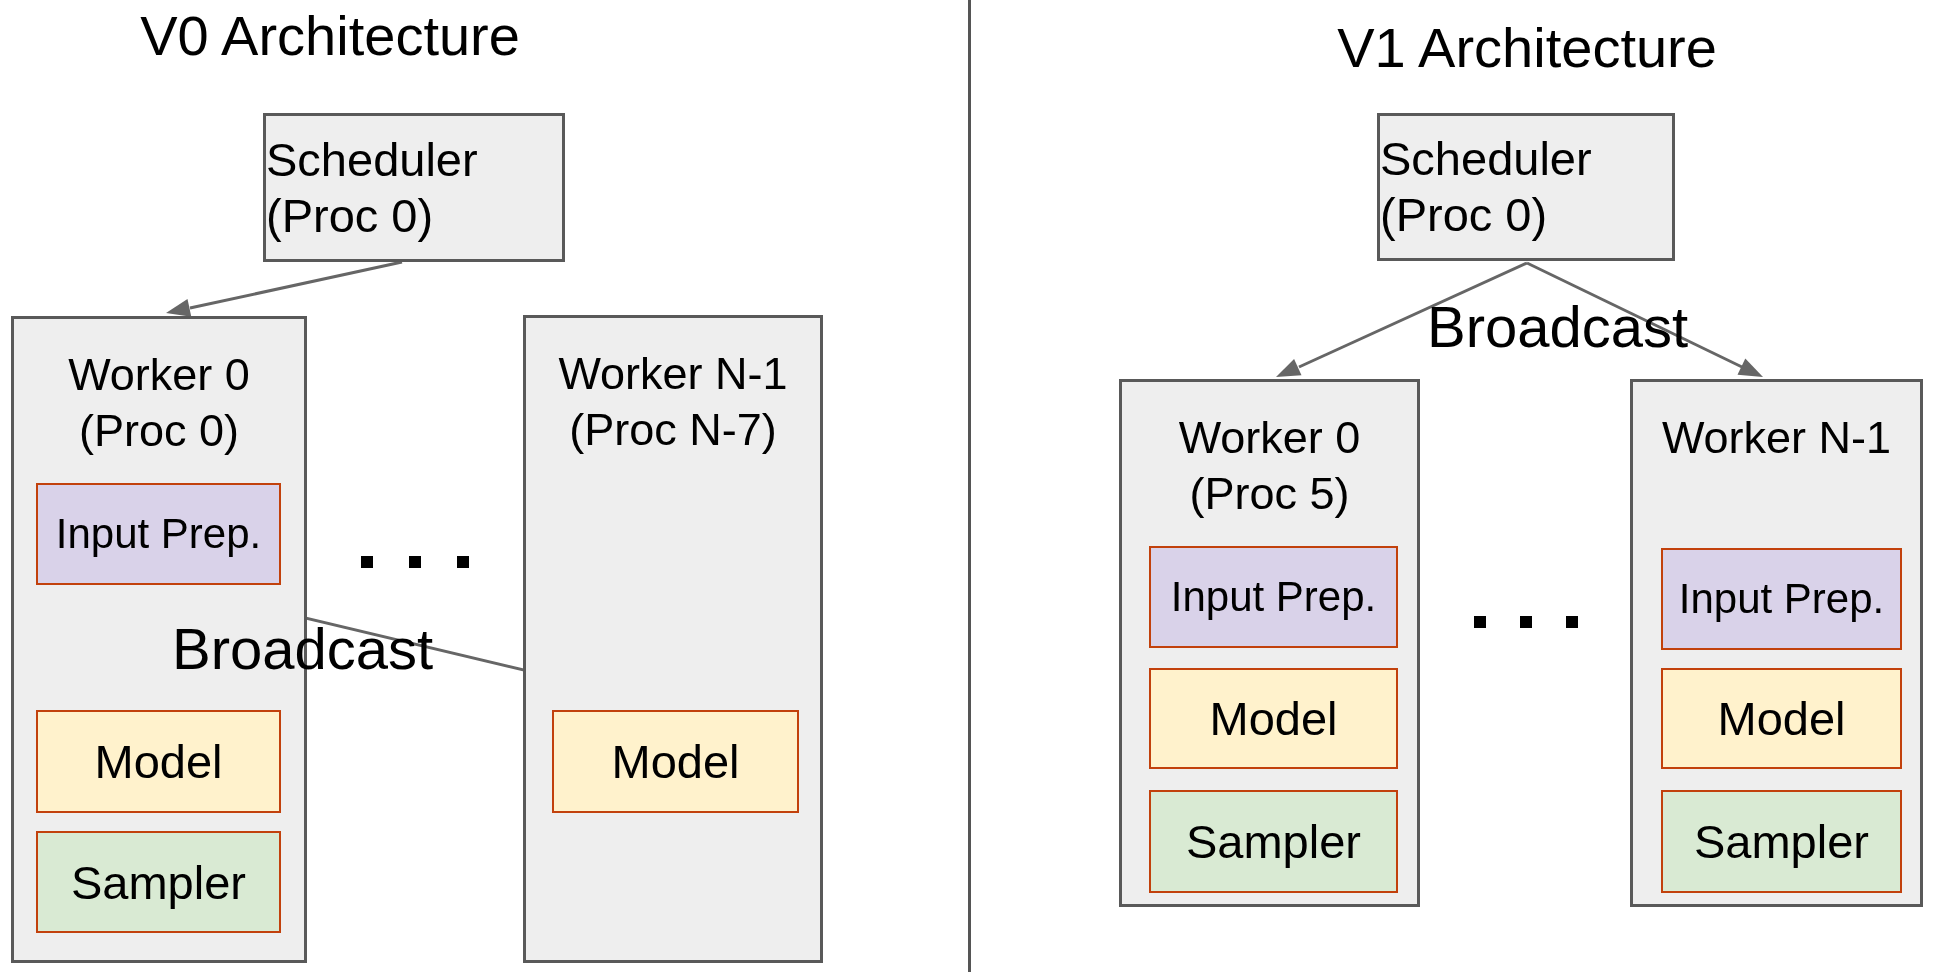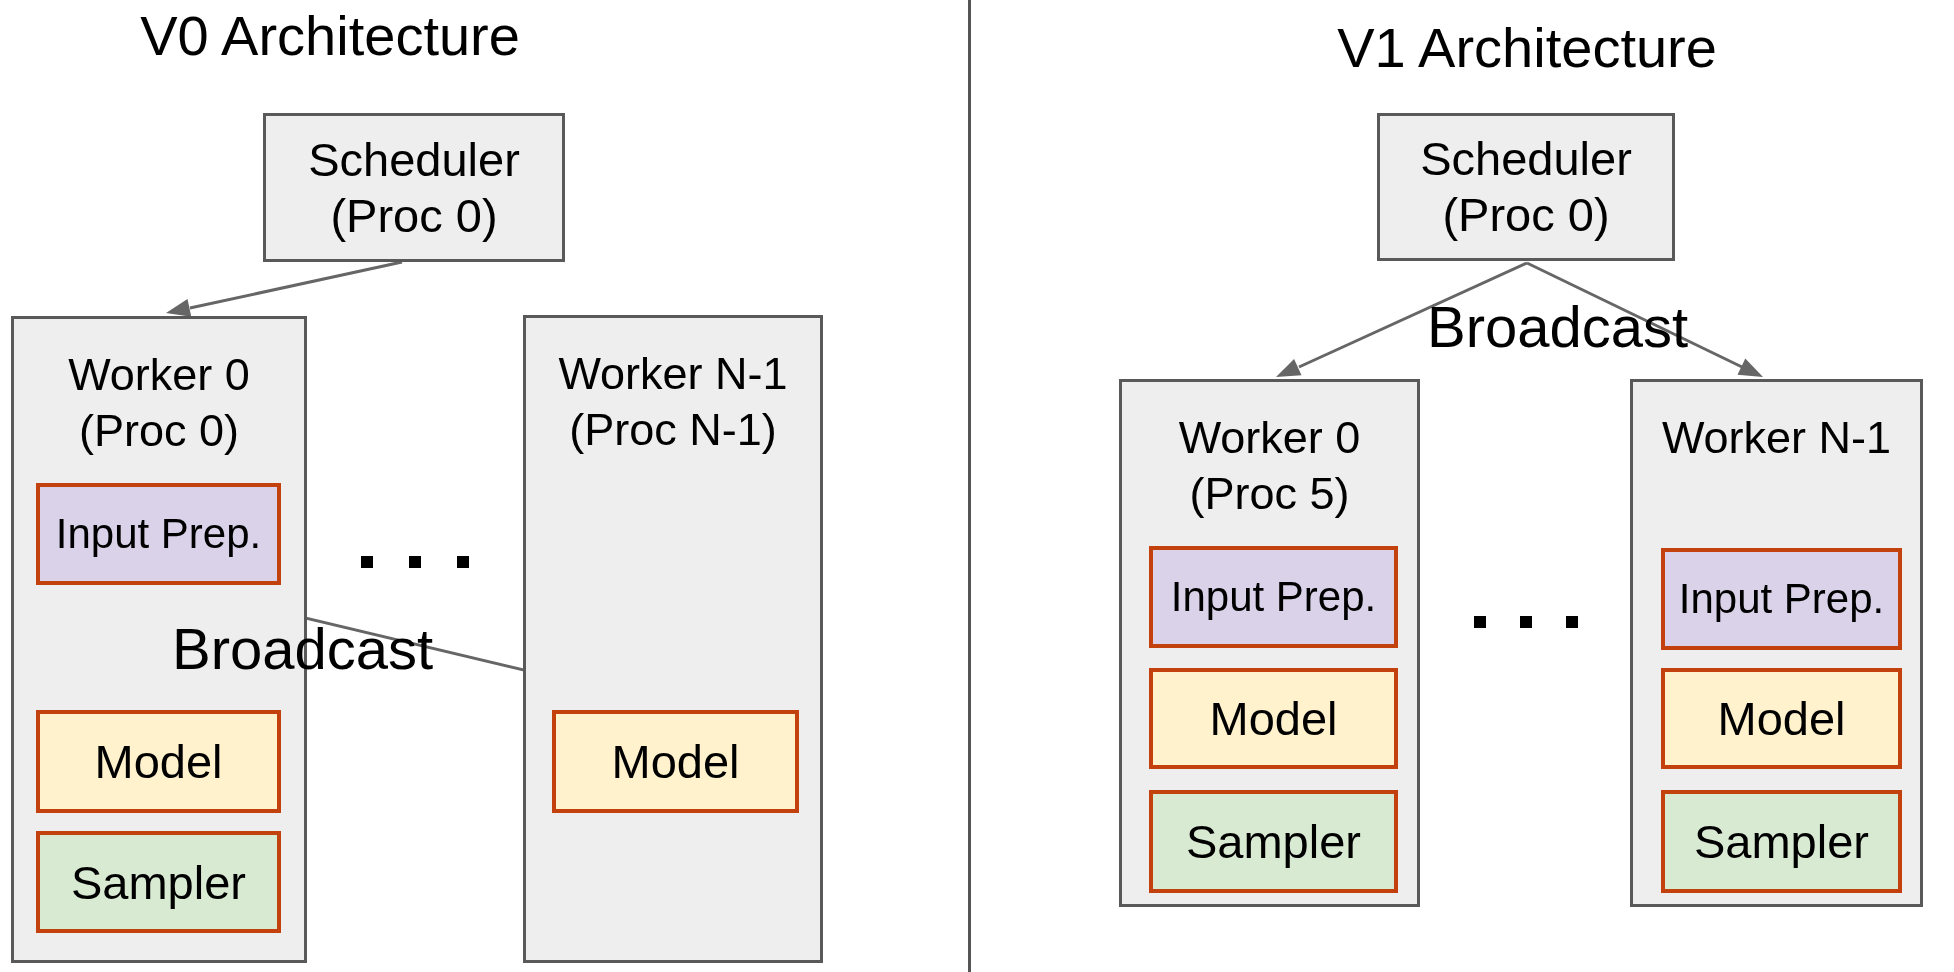--- a/index.html
+++ b/index.html
@@ -22,35 +22,35 @@
     white-space: nowrap;
   }
   .big-box {
     position: absolute;
     background: #eeeeee;
     border: 3px solid #595959;
   }
   .scheduler-box {
     display: flex;
     flex-direction: column;
-    align-items: center;
+    align-items: flex-start;
     justify-content: center;
     text-align: center;
     font-size: 47px;
     line-height: 56px;
   }
   .worker-title {
     margin-top: 28px;
     text-align: center;
     font-size: 45px;
     line-height: 56px;
   }
   .component {
     position: absolute;
-    border: 4px solid #c2410c;
+    border: 2px solid #c2410c;
     display: flex;
     align-items: center;
     justify-content: center;
     text-align: right;
     font-size: 47px;
     white-space: nowrap;
   }
   .comp-input { background: #d9d2e9; font-size: 42px; }
   .comp-model { background: #fff2cc; }
   .comp-sampler { background: #d9ead3; }
@@ -122,21 +122,21 @@
       <div>(Proc 0)</div>
     </div>
     <div class="component comp-input" style="left:22px; top:164px; width:245px; height:102px;">Input Prep.</div>
     <div class="component comp-model" style="left:22px; top:391px; width:245px; height:103px;">Model</div>
     <div class="component comp-sampler" style="left:22px; top:512px; width:245px; height:102px;">Sampler</div>
   </div>
 
   <div class="big-box" style="left:523px; top:315px; width:300px; height:648px;">
     <div class="worker-title">
       <div>Worker N-1</div>
-      <div>(Proc N-1)</div>
+      <div>(Proc N-7)</div>
     </div>
     <div class="component comp-model" style="left:26px; top:392px; width:247px; height:103px;">Model</div>
   </div>
 
   <div class="broadcast-label" style="left:172px; top:624px;">Broadcast</div>
 
   <div class="dots dots-v0" style="left:361px; top:556px;" title=". . .">
     <div class="dot"></div>
     <div class="dot"></div>
     <div class="dot"></div>

